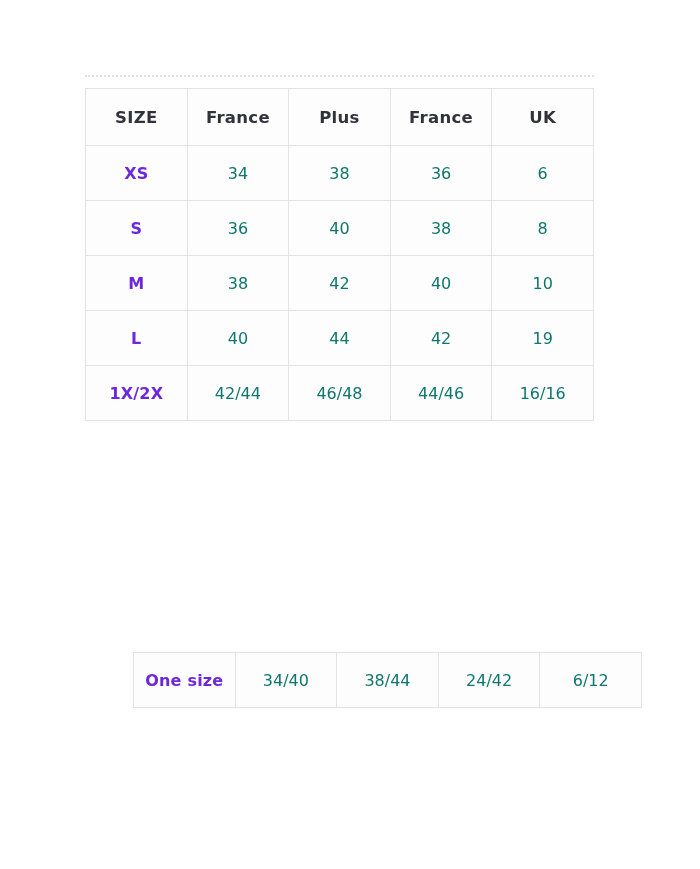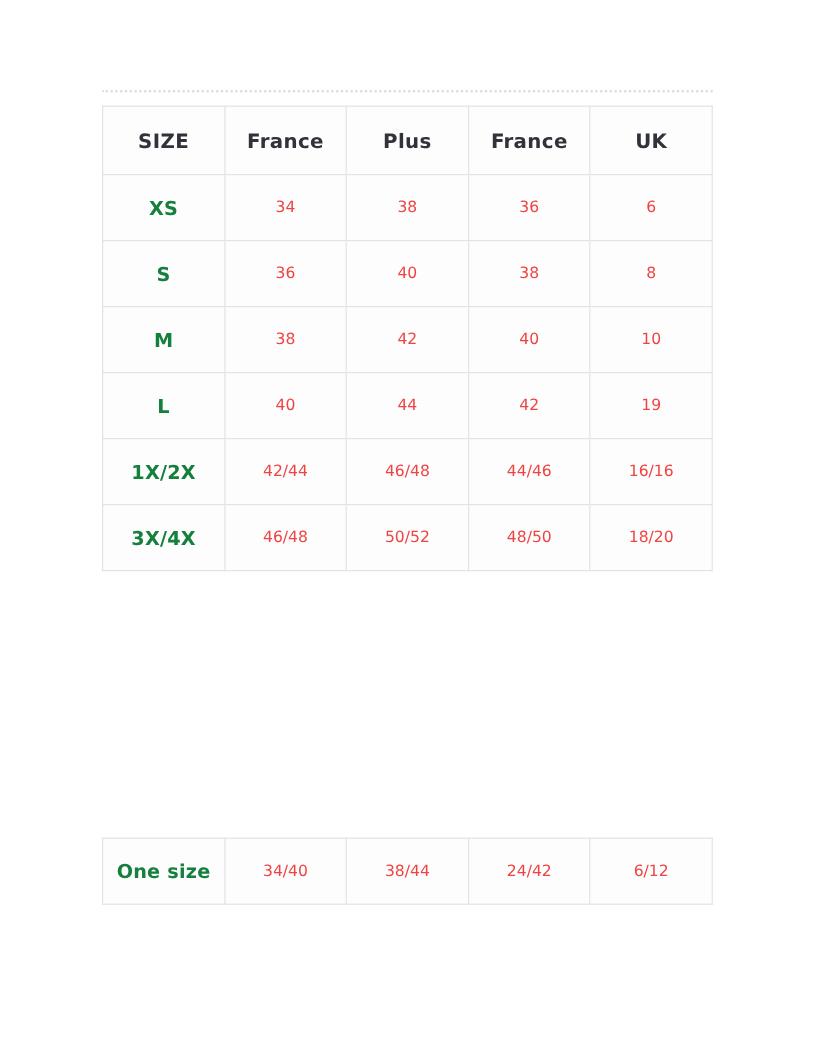--- a/index.html
+++ b/index.html
@@ -26,46 +26,46 @@
   }
   table.size-table {
     position: absolute;
     left: 85px;
     width: 509px;
     border-collapse: collapse;
     table-layout: fixed;
     background: #fdfdfd;
   }
   table.size-table.main  { top: 88px; }
-  table.size-table.extra { top: 698px; }
+  table.size-table.extra { top: 652px; margin-left: 48px; }
   .size-table th, .size-table td {
     border: 1px solid #e3e3e7;
     text-align: center;
     vertical-align: middle;
     padding: 0;
     overflow: hidden;
     white-space: nowrap;
   }
   .size-table thead tr { height: 57px; }
   .size-table tbody tr { height: 55px; }
   .size-table th {
     font-size: 16.5px;
     font-weight: bold;
     color: #31323a;
     letter-spacing: 0.3px;
   }
   .size-table td {
-    font-size: 13px;
+    font-size: 16px;
     font-weight: normal;
-    color: #ef4444;
+    color: #0f766e;
   }
   .size-table td.label {
     font-size: 16px;
     font-weight: bold;
-    color: #15803d;
+    color: #6d28d9;
     letter-spacing: 0.2px;
   }
 </style>
 </head>
 <body>
 
 <div class="page">
   <div class="artifact-line"></div>
 
   <table class="size-table main">
@@ -107,27 +107,20 @@
           <td>42</td>
           <td>19</td>
         </tr>
         <tr>
           <td class="label">1X/2X</td>
           <td>42/44</td>
           <td>46/48</td>
           <td>44/46</td>
           <td>16/16</td>
         </tr>
-        <tr>
-          <td class="label">3X/4X</td>
-          <td>46/48</td>
-          <td>50/52</td>
-          <td>48/50</td>
-          <td>18/20</td>
-        </tr>
       </tbody>
   </table>
 
   <table class="size-table extra">
     <tbody id="extra-body">
         <tr>
           <td class="label">One size</td>
           <td>34/40</td>
           <td>38/44</td>
           <td>24/42</td>

